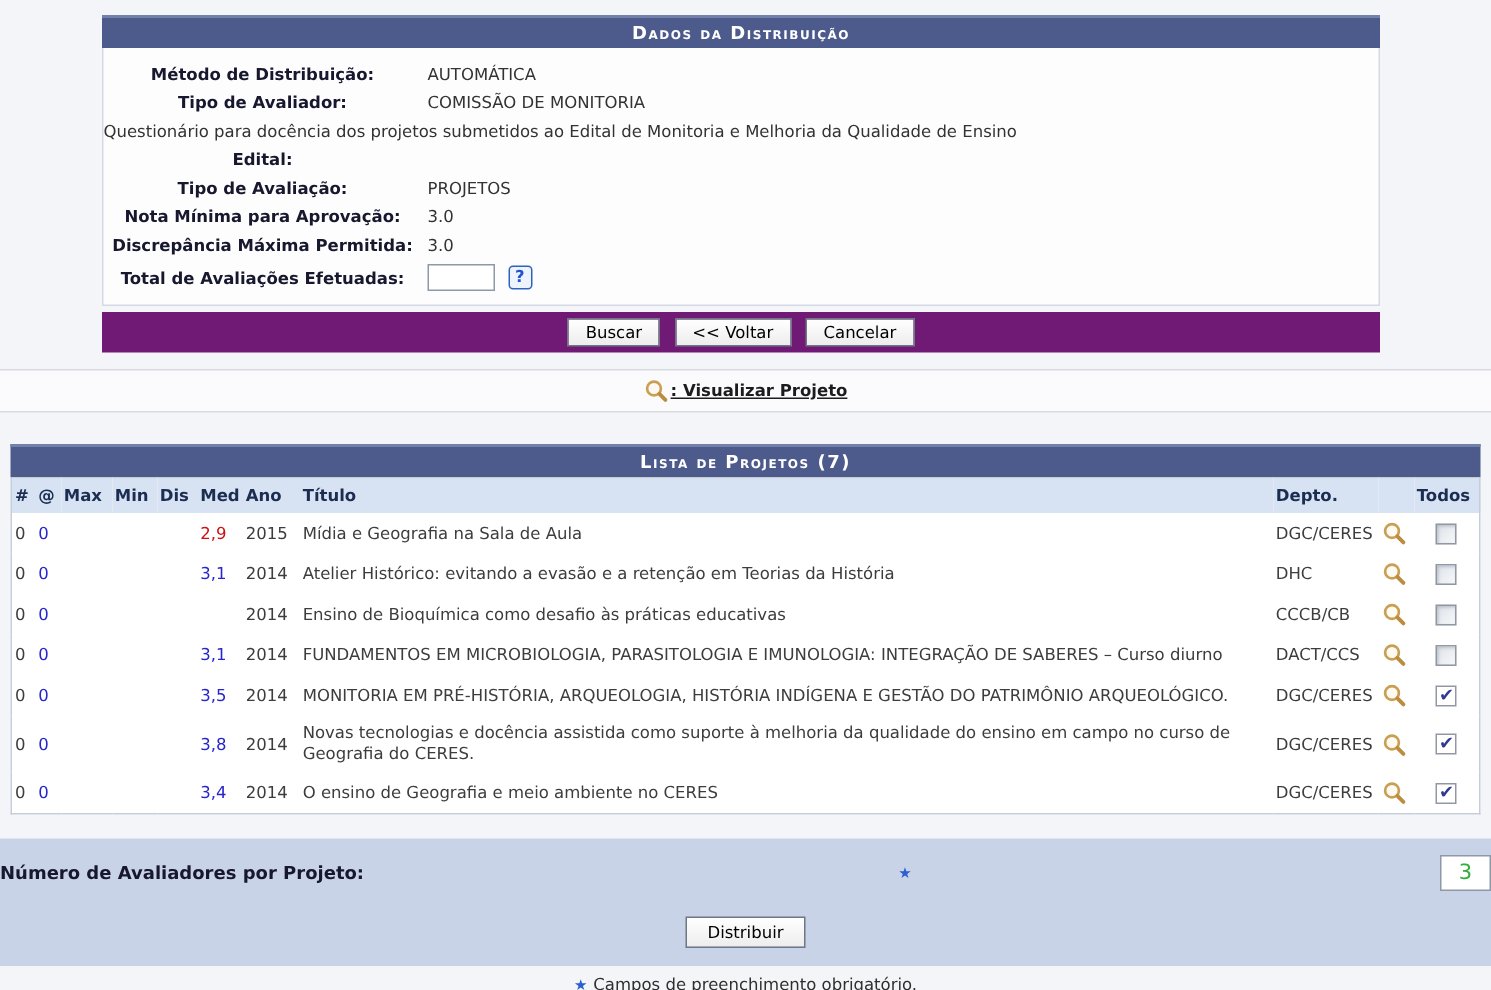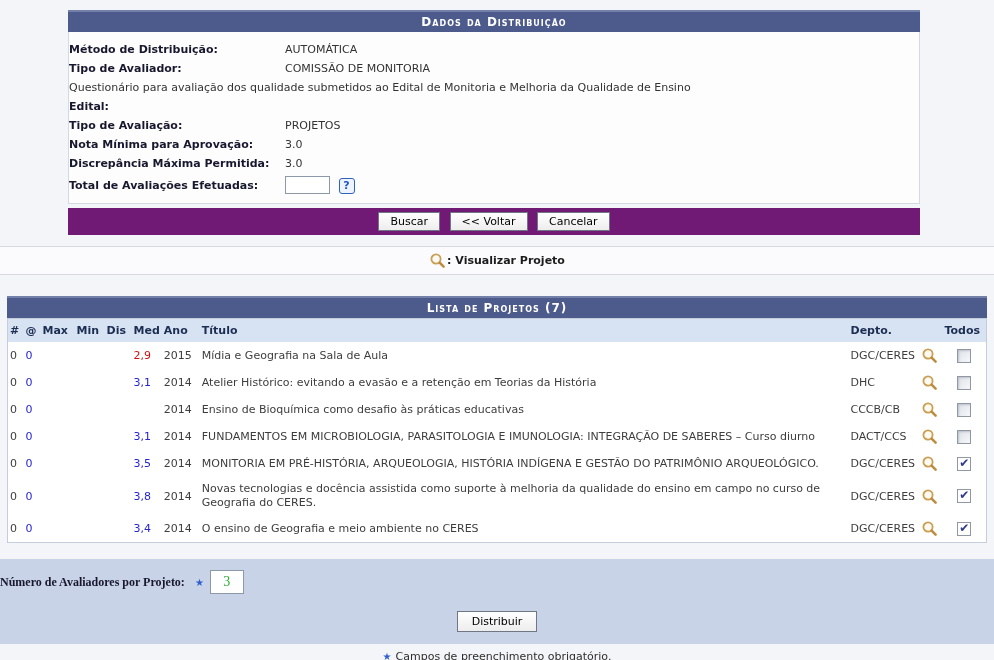--- a/index.html
+++ b/index.html
@@ -18,21 +18,21 @@
   }
 
   
   .dist-panel { margin:10px 74px 0 68px; width:852px; }
   .dist-body {
     background:#fdfdfe; border:1px solid #d4d9e4; border-top:none;
     padding:8px 0 6px 0;
   }
   .field-row { display:flex; align-items:center; padding:3px 0; min-height:18px; }
   .field-label {
-    width:216px; text-align:left; font-weight:bold; color:#17172e;
+    width:216px; text-align:center; font-weight:bold; color:#17172e;
     padding-right:4px; flex:none;
   }
   .field-value { flex:1; color:#333; padding-right:6px; }
   .txt-input {
     width:45px; height:18px; border:1px solid #8d98a8; background:#fff;
     font-family:inherit; font-size:11px; padding:1px 3px;
   }
   .help-icon {
     display:inline-block; width:16px; height:16px; margin-left:5px;
     border:1px solid #2f62c0; border-radius:3px; background:#eef4fe;
@@ -46,21 +46,21 @@
     font-family:inherit; font-size:11px; color:#000;
     background:linear-gradient(#ffffff,#ededed);
     border:1px solid #6f7785; padding:2px 11px; margin:0 3px; cursor:pointer;
   }
 
   
   .legend-band {
     margin-top:11px; border-top:1px solid #d8d9de; border-bottom:1px solid #d8d9de;
     background:#fbfbfd; height:29px; display:flex; align-items:center; justify-content:center;
   }
-  .legend-text { font-weight:bold; color:#1c1c1c; margin-left:1px; }
+  .legend-text { font-weight:bold; color:#1c1c1c; margin-left:1px;text-decoration:underline; }
 
   
   .lens { display:inline-block; width:17px; height:17px; vertical-align:middle; cursor:pointer; }
 
   
   .projects-panel { margin:21px 7px 16px 7px; width:980px; }
   table.projects {
     width:100%; border-collapse:collapse; background:#fff;
     border:1px solid #c6cdda;
   }
@@ -93,21 +93,21 @@
   .checkbox.checked { background:#fff; box-shadow:none; }
   .checkbox.checked::after {
     content:"✔"; position:absolute; left:1px; top:-2px;
     color:#303a8e; font-size:12px; font-weight:bold;
   }
 
   
   .bottom-band {
     margin-top:2px; background:#c9d3e7; padding:11px 0 12px 0; text-align:center;
   }
-  .aval-row { display:flex; align-items:center; justify-content:flex-start;font-family:Liberation Serif, serif; }
+  .aval-row { display:flex; align-items:center; justify-content:space-between; }
   .aval-label { font-weight:bold; color:#17172e; font-size:12px; }
   .star { color:#2d5fd0; font-size:10px; margin:0 6px 0 10px; }
   .aval-input {
     width:34px; height:24px; border:1px solid #8d98a8; background:#fff;
     text-align:center; font-family:inherit; font-size:14px; color:#2fae3a;
   }
   .distribuir-wrap { margin-top:17px; }
   .btn-distribuir { padding:3px 14px; }
 
   .footnote {
@@ -124,21 +124,21 @@
 
     <div class="field-row">
       <span class="field-label">Método de Distribuição:</span>
       <span class="field-value">AUTOMÁTICA</span>
     </div>
     <div class="field-row">
       <span class="field-label">Tipo de Avaliador:</span>
       <span class="field-value">COMISSÃO DE MONITORIA</span>
     </div>
     <div class="field-row">
-      <span class="field-value">Questionário para avaliação dos qualidade submetidos ao Edital de Monitoria e Melhoria da Qualidade de Ensino</span>
+      <span class="field-value">Questionário para docência dos projetos submetidos ao Edital de Monitoria e Melhoria da Qualidade de Ensino</span>
     </div>
     <div class="field-row">
       <span class="field-label">Edital:</span>
     </div>
     <div class="field-row">
       <span class="field-label">Tipo de Avaliação:</span>
       <span class="field-value">PROJETOS</span>
     </div>
     <div class="field-row">
       <span class="field-label">Nota Mínima para Aprovação:</span>

